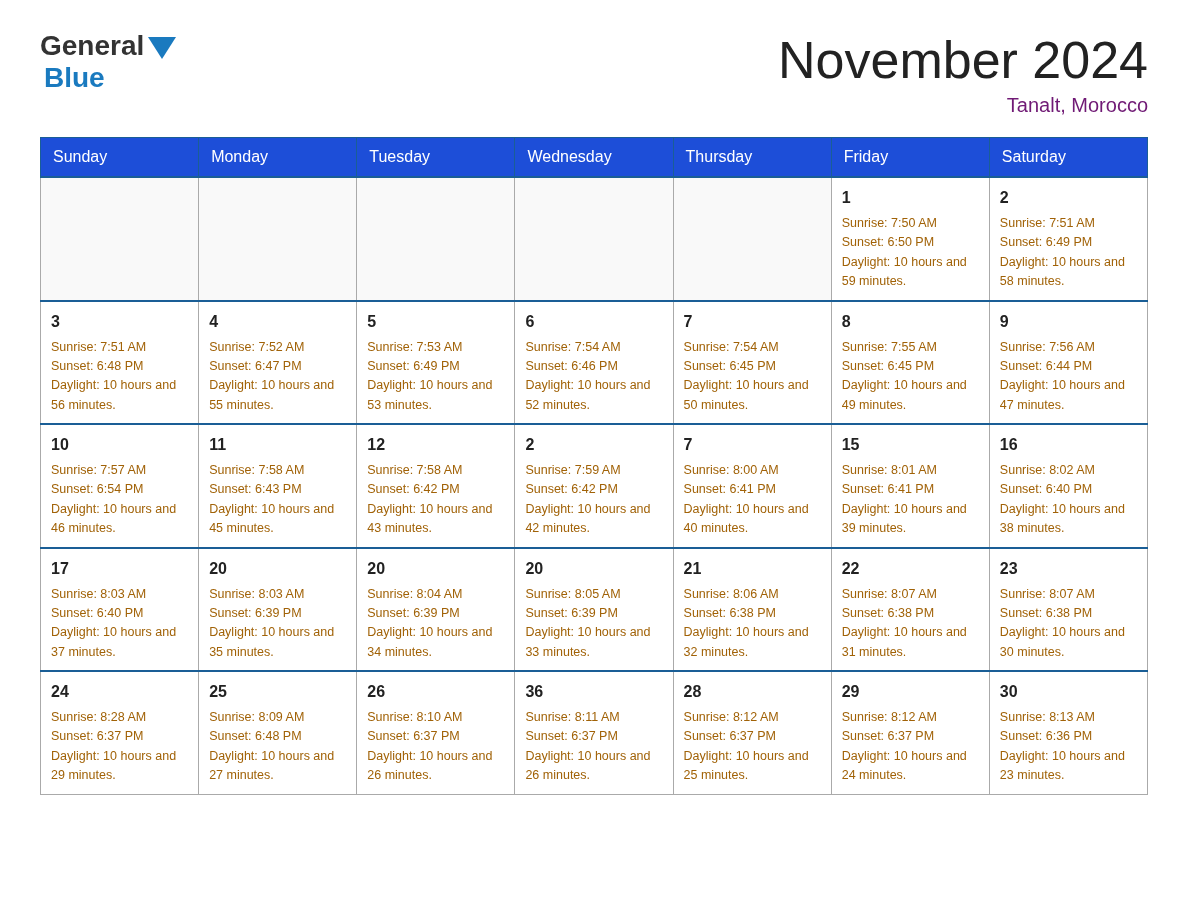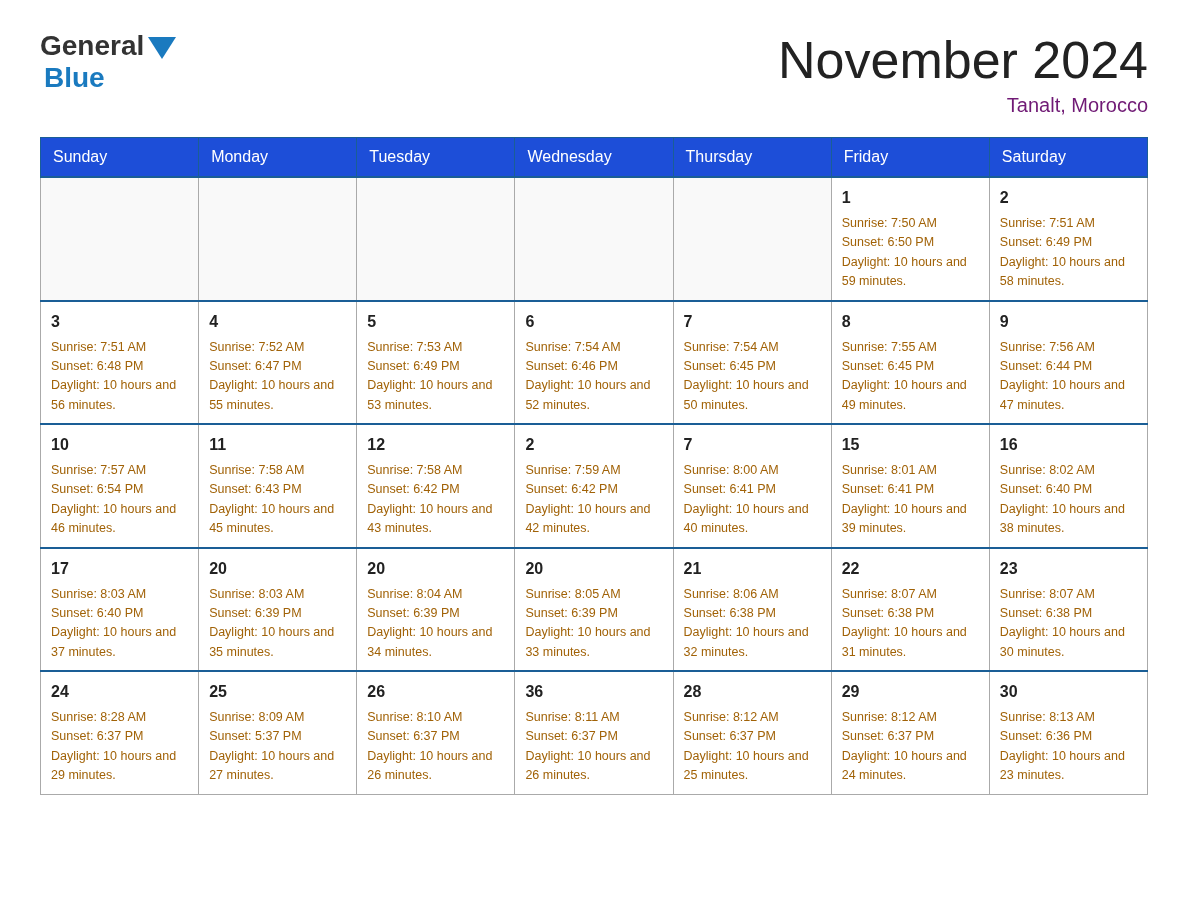--- a/index.html
+++ b/index.html
@@ -288,21 +288,21 @@
       <tr>
         <td>
           <span class="day-number">24</span>
           <div class="day-info">Sunrise: 8:28 AM
 Sunset: 6:37 PM
 Daylight: 10 hours and 29 minutes.</div>
         </td>
         <td>
           <span class="day-number">25</span>
           <div class="day-info">Sunrise: 8:09 AM
-Sunset: 5:37 PM
+Sunset: 6:48 PM
 Daylight: 10 hours and 27 minutes.</div>
         </td>
         <td>
           <span class="day-number">26</span>
           <div class="day-info">Sunrise: 8:10 AM
 Sunset: 6:37 PM
 Daylight: 10 hours and 26 minutes.</div>
         </td>
         <td>
           <span class="day-number">36</span>

